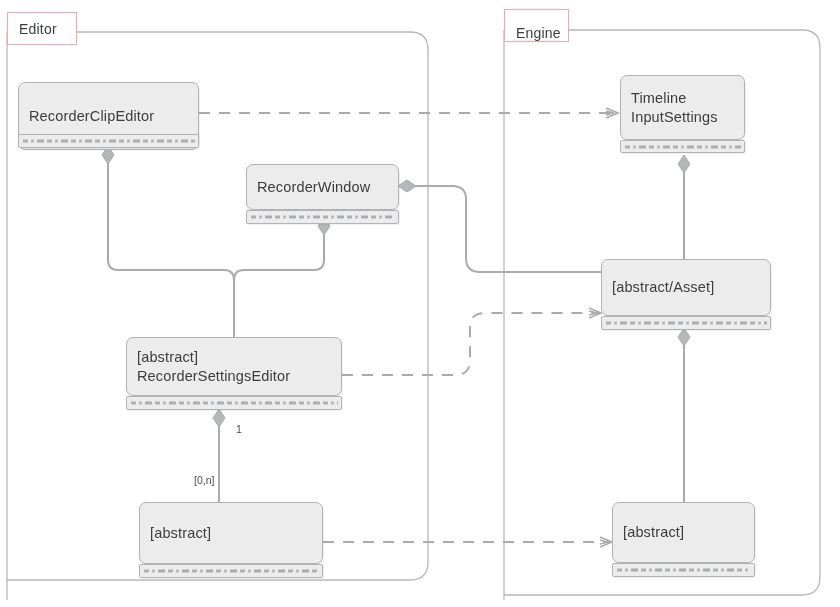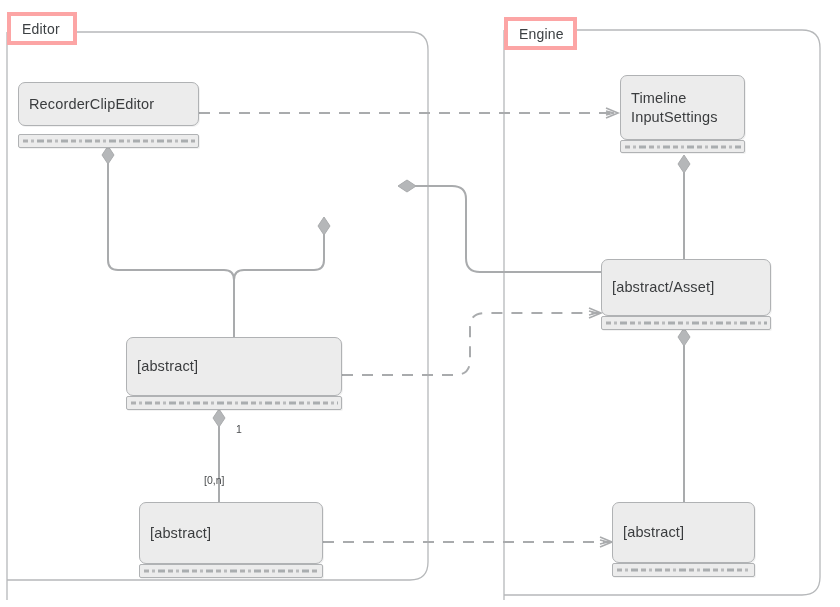--- a/index.html
+++ b/index.html
@@ -22,21 +22,21 @@
     position: absolute;
     left: 0; top: 0;
     width: 840px;
     height: 607px;
     pointer-events: none;
   }
   
   .package-tab {
     position: absolute;
     background: #ffffff;
-    border: 4px solid #fca5a5;
+    border: 1px solid #fca5a5;
     box-sizing: border-box;
     display: flex;
     align-items: center;
     padding-left: 11px;
     font-size: 14px;
     color: #3c4043;
     letter-spacing: 0.2px;
     z-index: 3;
   }
   
@@ -163,37 +163,46 @@
 
     <g stroke="#a9abad" stroke-width="2" fill="none">
       <path d="M684,502 L684,345"></path>
     </g>
     <path d="M684,328 L690,337 L684,346 L678,337 Z" fill="#b5b7b9" stroke="#a9abad" stroke-width="1"></path>
   </svg>
 
   <div class="package-tab" style="left:7px; top:12px; width:70px; height:33px;">
     <span>Editor</span>
   </div>
-  <div class="package-tab" style="left:504px; top:17px; width:73px; height:33px;">
+  <div class="package-tab" style="left:504px; top:9px; width:65px; height:33px;align-items:flex-end;">
     <span>Engine</span>
   </div>
 
   <div class="uml-class" style="left:18px; top:82px; width:181px; height:68px;">
-    <div class="body" style="height:44px;">
+    <div class="body" style="height:68px;">
       <div class="line">RecorderClipEditor</div>
     </div>
     <div class="members" style="top:52px; height:14px;">
       <div class="ticks"></div>
     </div>
   </div>
 
+  <div class="uml-class" style="left:246px; top:164px; width:153px; height:68px;">
+    <div class="body" style="height:46px;">
+      <div class="line">RecorderWindow</div>
+    </div>
+    <div class="members" style="top:46px; height:14px;">
+      <div class="ticks"></div>
+    </div>
+  </div>
 
   <div class="uml-class" style="left:126px; top:337px; width:216px; height:74px;">
     <div class="body" style="height:59px;">
       <div class="line">[abstract]</div>
+      <div class="line">RecorderSettingsEditor</div>
     </div>
     <div class="members" style="top:59px; height:14px;">
       <div class="ticks"></div>
     </div>
   </div>
 
   <div class="uml-class" style="left:139px; top:502px; width:184px; height:78px;">
     <div class="body" style="height:62px;">
       <div class="line">[abstract]</div>
     </div>
@@ -224,15 +233,15 @@
   <div class="uml-class" style="left:612px; top:502px; width:143px; height:77px;">
     <div class="body" style="height:61px;">
       <div class="line">[abstract]</div>
     </div>
     <div class="members" style="top:61px; height:14px;">
       <div class="ticks"></div>
     </div>
   </div>
 
   <div class="edge-label" style="left:236px; top:423px;">1</div>
-  <div class="edge-label" style="left:204px; top:474px;">[0,n]</div>
+  <div class="edge-label" style="left:194px; top:474px;">[0,n]</div>
 
 </div>
 
 </body></html>

